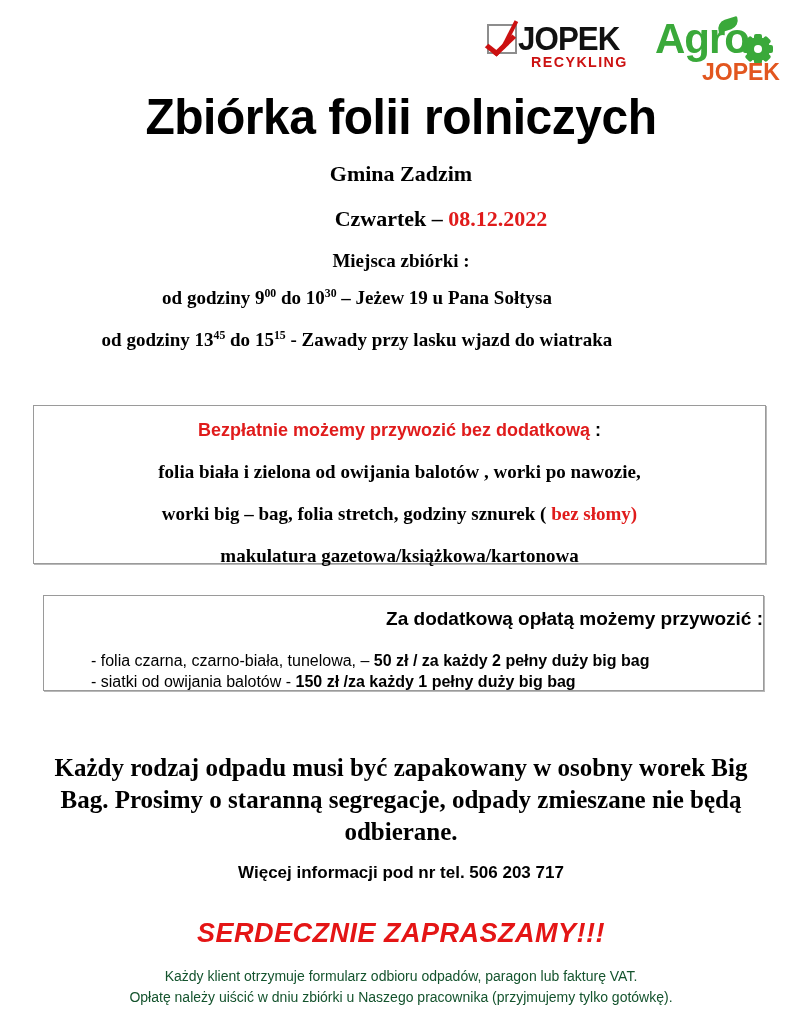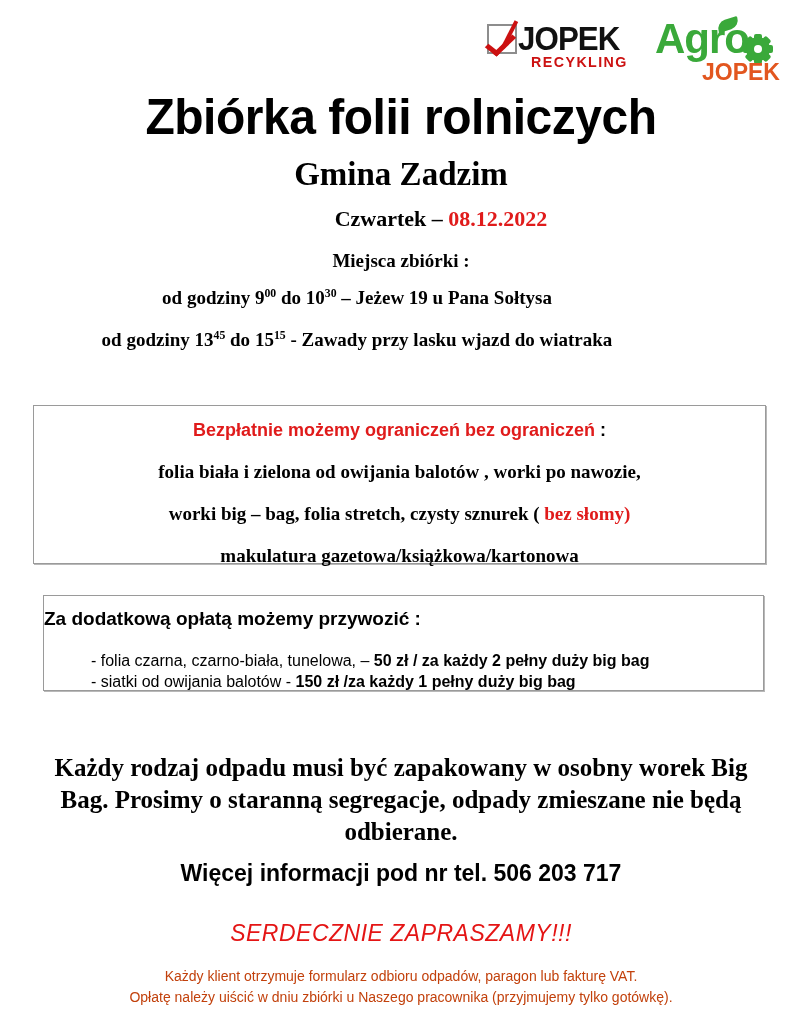--- a/index.html
+++ b/index.html
@@ -190,21 +190,21 @@
     transform: scaleX(0.96);
   }
   .subtitle {
     position: absolute;
     top: 155px;
     left: 0;
     width: 802px;
     text-align: center;
     font-family: "Liberation Serif", serif;
     font-weight: bold;
-    font-size: 33px;
+    font-size: 22px;
     line-height: 38px;
   }
   .dateline {
     position: absolute;
     top: 206px;
     left: 0;
     width: 802px;
     text-align: center;
     font-family: "Liberation Serif", serif;
     font-weight: bold;
@@ -281,21 +281,21 @@
   }
   .box1 .b-line .red { color: #e01b1b; }
 
   .box2 {
     left: 43px;
     top: 595px;
     width: 721px;
     height: 96px;
   }
   .box2 .b-head {
-    text-align: left;
+    text-align: right;
     font-family: "Liberation Sans", sans-serif;
     font-weight: bold;
     font-size: 19px;
     line-height: 23px;
     margin-top: 11px;
   }
   .box2 .b-rows {
     margin-top: 20px;
     padding-left: 47px;
     font-family: "Liberation Sans", sans-serif;
@@ -317,47 +317,47 @@
     line-height: 32px;
   }
   .phone {
     position: absolute;
     top: 862px;
     left: 0;
     width: 802px;
     text-align: center;
     font-family: "Liberation Sans", sans-serif;
     font-weight: bold;
-    font-size: 23px;
+    font-size: 17px;
     line-height: 22px;
   }
   .welcome {
     position: absolute;
     top: 917px;
     left: 0;
     width: 802px;
     text-align: center;
     font-family: "Liberation Sans", sans-serif;
-    font-weight: normal;
+    font-weight: bold;
     font-style: italic;
-    font-size: 23px;
+    font-size: 27px;
     line-height: 32px;
     color: #e41515;
     letter-spacing: 0.5px;
   }
   .footnote {
     position: absolute;
     top: 966px;
     left: 0;
     width: 802px;
     text-align: center;
     font-family: "Liberation Sans", sans-serif;
     font-size: 14px;
     line-height: 21px;
-    color: #c2410c;
+    color: #14532d;
   }
 </style>
 </head>
 <body>
 
 <div class="page">
 
   <div class="logo-row">
 
     <div class="logo-jopek">
@@ -396,25 +396,25 @@
     <div class="sched-line">
       <span>od godziny </span><span>9</span><sup>00</sup><span> do </span><span>10</span><sup>30</sup><span>  –  </span><span>Jeżew 19 u Pana Sołtysa</span>
     </div>
     <div class="sched-line">
       <span>od godziny </span><span>13</span><sup>45</sup><span> do </span><span>15</span><sup>15</sup><span> -  </span><span>Zawady przy lasku wjazd do wiatraka</span>
     </div>
   </div>
 
   <div class="box box1">
     <div class="b-head">
-      <span>Bezpłatnie możemy ograniczeń bez ograniczeń</span><span class="blk"> :</span>
+      <span>Bezpłatnie możemy przywozić bez dodatkową</span><span class="blk"> :</span>
     </div>
     <div class="b-line">folia biała i zielona od owijania balotów , worki po nawozie,</div>
     <div class="b-line">
-      <span>worki big – bag, folia stretch, czysty sznurek ( </span><span class="red">bez słomy)</span>
+      <span>worki big – bag, folia stretch, godziny sznurek ( </span><span class="red">bez słomy)</span>
     </div>
     <div class="b-line">makulatura gazetowa/książkowa/kartonowa</div>
   </div>
 
   <div class="box box2">
     <div class="b-head">Za dodatkową opłatą możemy przywozić :</div>
     <div class="b-rows">
       <div>
         <span>- folia czarna, czarno-biała, tunelowa,  – </span><b>50 zł / za każdy 2 pełny duży big bag</b>
       </div>

